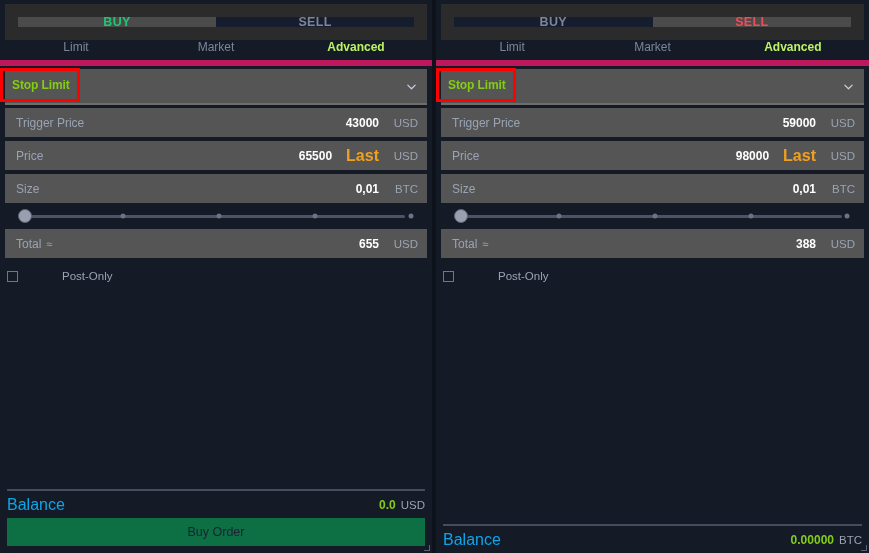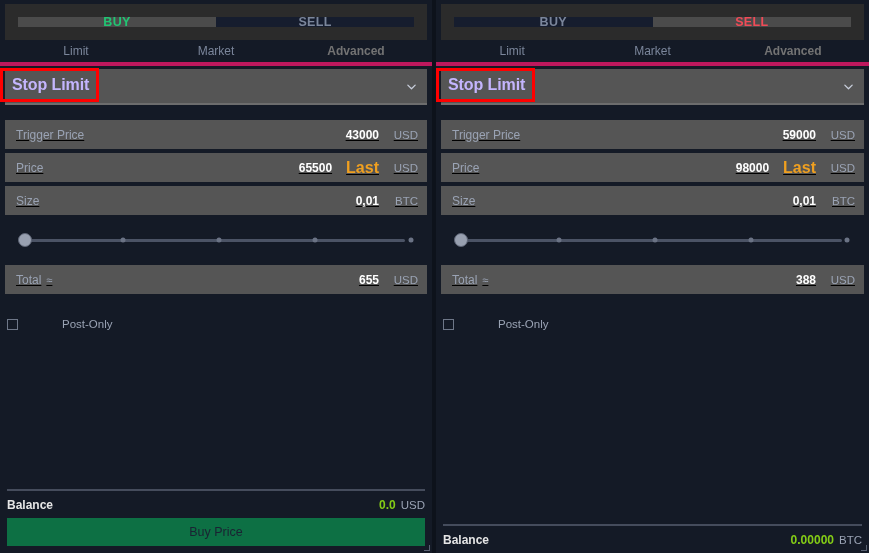--- a/index.html
+++ b/index.html
@@ -71,37 +71,37 @@
   }
   .side-tab.active-sell {
     background: #4b4b4b;
     color: #f04b57;
   }
 
   
   .type-tabs {
     display: flex;
     height: 26px;
-    align-items: center;
+    align-items: flex-start;
     background: #141a26;
-    border-bottom: 4px solid #be185d;
+    border-bottom: 6px solid #be185d;
     flex: 0 0 auto;
     padding: 0 6px;
     box-sizing: border-box;
   }
   .type-tab {
     flex: 1 1 33.33%;
     text-align: center;
     font-size: 12px;
     color: #7b869b;
     cursor: pointer;
     user-select: none;
   }
   .type-tab.active {
-    color: #737373;
+    color: #bef264;
     font-weight: bold;
   }
 
   
   .dropdown-row {
     position: relative;
     height: 34px;
     margin: 3px 5px 0 5px;
     background: #555555;
     display: flex;
@@ -114,45 +114,44 @@
     left: -5px;
     top: -1px;
     height: 34px;
     display: flex;
     align-items: center;
     padding: 0 7px 0 9px;
     border: 3px solid #ff0000;
     box-sizing: border-box;
   }
   .dropdown-label {
-    font-size: 16px;
-    font-weight: bold;
-    color: #c4b5fd;
+    font-size: 12px;
+    font-weight: bold;
+    color: #84cc16;
     white-space: nowrap;
     letter-spacing: -0.1px;
   }
   .chevron {
     margin-left: auto;
     margin-right: 10px;
     width: 11px;
     height: 11px;
     display: block;
   }
   .dropdown-underline {
     height: 2px;
     margin: 0 5px;
     background: #6d6d6d;
   }
 
   
   .fields {
-    padding: 12px 5px;
+    padding: 0 5px;
     box-sizing: border-box;
     flex: 0 0 auto;
-    text-decoration: underline;
   }
   .field-row {
     height: 29px;
     background: #555555;
     display: flex;
     align-items: center;
     margin-top: 4px;
     padding: 0 9px 0 11px;
     box-sizing: border-box;
     cursor: text;
@@ -261,23 +260,23 @@
     margin: 0 7px;
     background: #454c5c;
   }
   .balance-row {
     height: 27px;
     margin: 0 7px;
     display: flex;
     align-items: center;
   }
   .balance-label {
-    font-size: 12px;
-    font-weight: bold;
-    color: #e5e5e5;
+    font-size: 16px;
+    font-weight: normal;
+    color: #0ea5e9;
   }
   .balance-value {
     margin-left: auto;
     font-size: 12px;
     font-weight: bold;
     color: #84cc16;
   }
   .balance-unit {
     font-size: 11.5px;
     color: #9aa3b4;
@@ -395,21 +394,21 @@
     </div>
 
     <div class="filler"></div>
 
     <div class="balance-sep"></div>
     <div class="balance-row">
       <span class="balance-label">Balance</span>
       <span class="balance-value">0.0</span>
       <span class="balance-unit">USD</span>
     </div>
-    <div class="submit-btn buy">Buy Price</div>
+    <div class="submit-btn buy">Buy Order</div>
     <div class="resize-grip"></div>
   </div>
 
   <div class="panel-gap"></div>
 
   <div class="panel right">
 
     <div class="side-tabs">
       <div class="side-tab inactive">BUY</div>
       <div class="side-tab active-sell">SELL</div>

